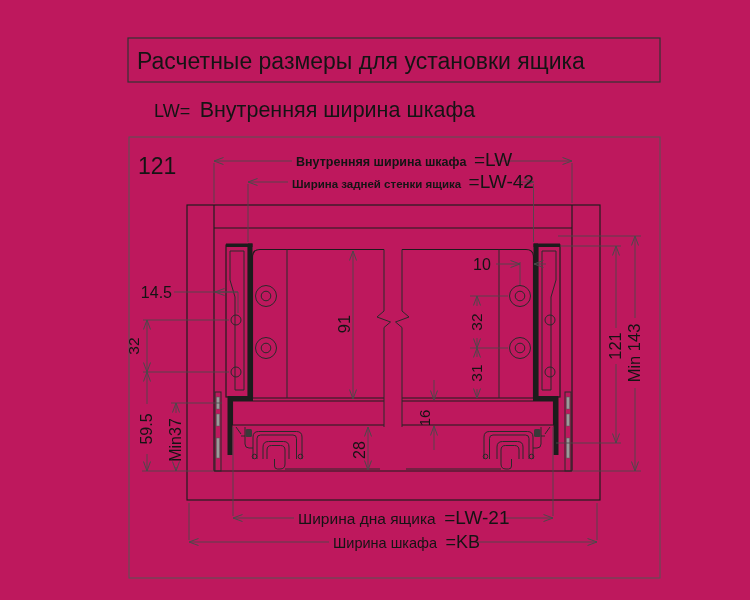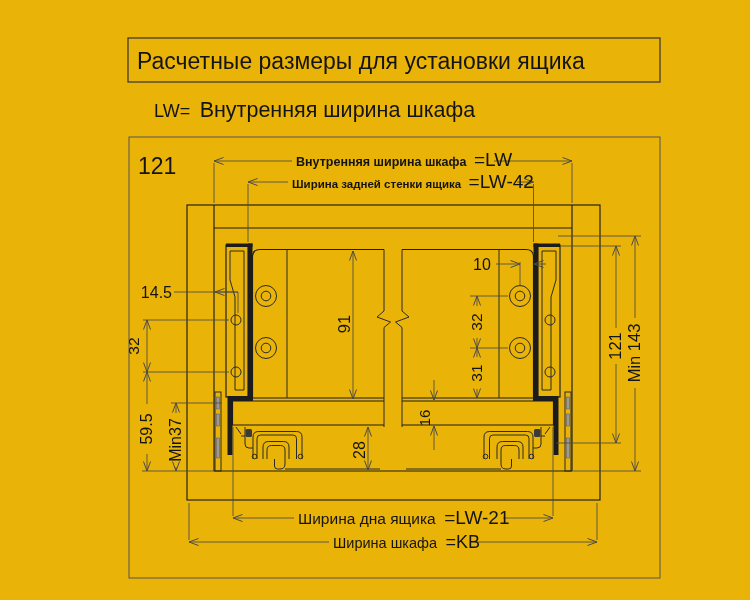--- a/index.html
+++ b/index.html
@@ -1,16 +1,16 @@
 <!DOCTYPE html>
 <html><head>
 <meta charset="utf-8">
 <style>
   html,body{margin:0;padding:0;background:#ffffff;}
-  .stage{position:relative;width:750px;height:600px;background:#eab308;overflow:hidden;}
+  .stage{position:relative;width:750px;height:600px;background:#be185d;overflow:hidden;}
   svg{display:block;font-family:"Liberation Sans","DejaVu Sans",sans-serif;}
   text{fill:#141414;}
   .main{stroke:#1c1c1c;stroke-width:1.15;fill:none;}
   .mainthin{stroke:#2a2a2a;stroke-width:1;fill:none;}
   .dim{stroke:#4a4a4a;stroke-width:0.85;fill:none;}
   .blk{fill:#1c1c1c;stroke:none;}
   .slot{fill:#9a9a9a;stroke:#555;stroke-width:0.5;}
   .frame{stroke:#555;stroke-width:1;fill:none;}
   .tbox{stroke:#333;stroke-width:1.2;fill:none;}
 </style>

